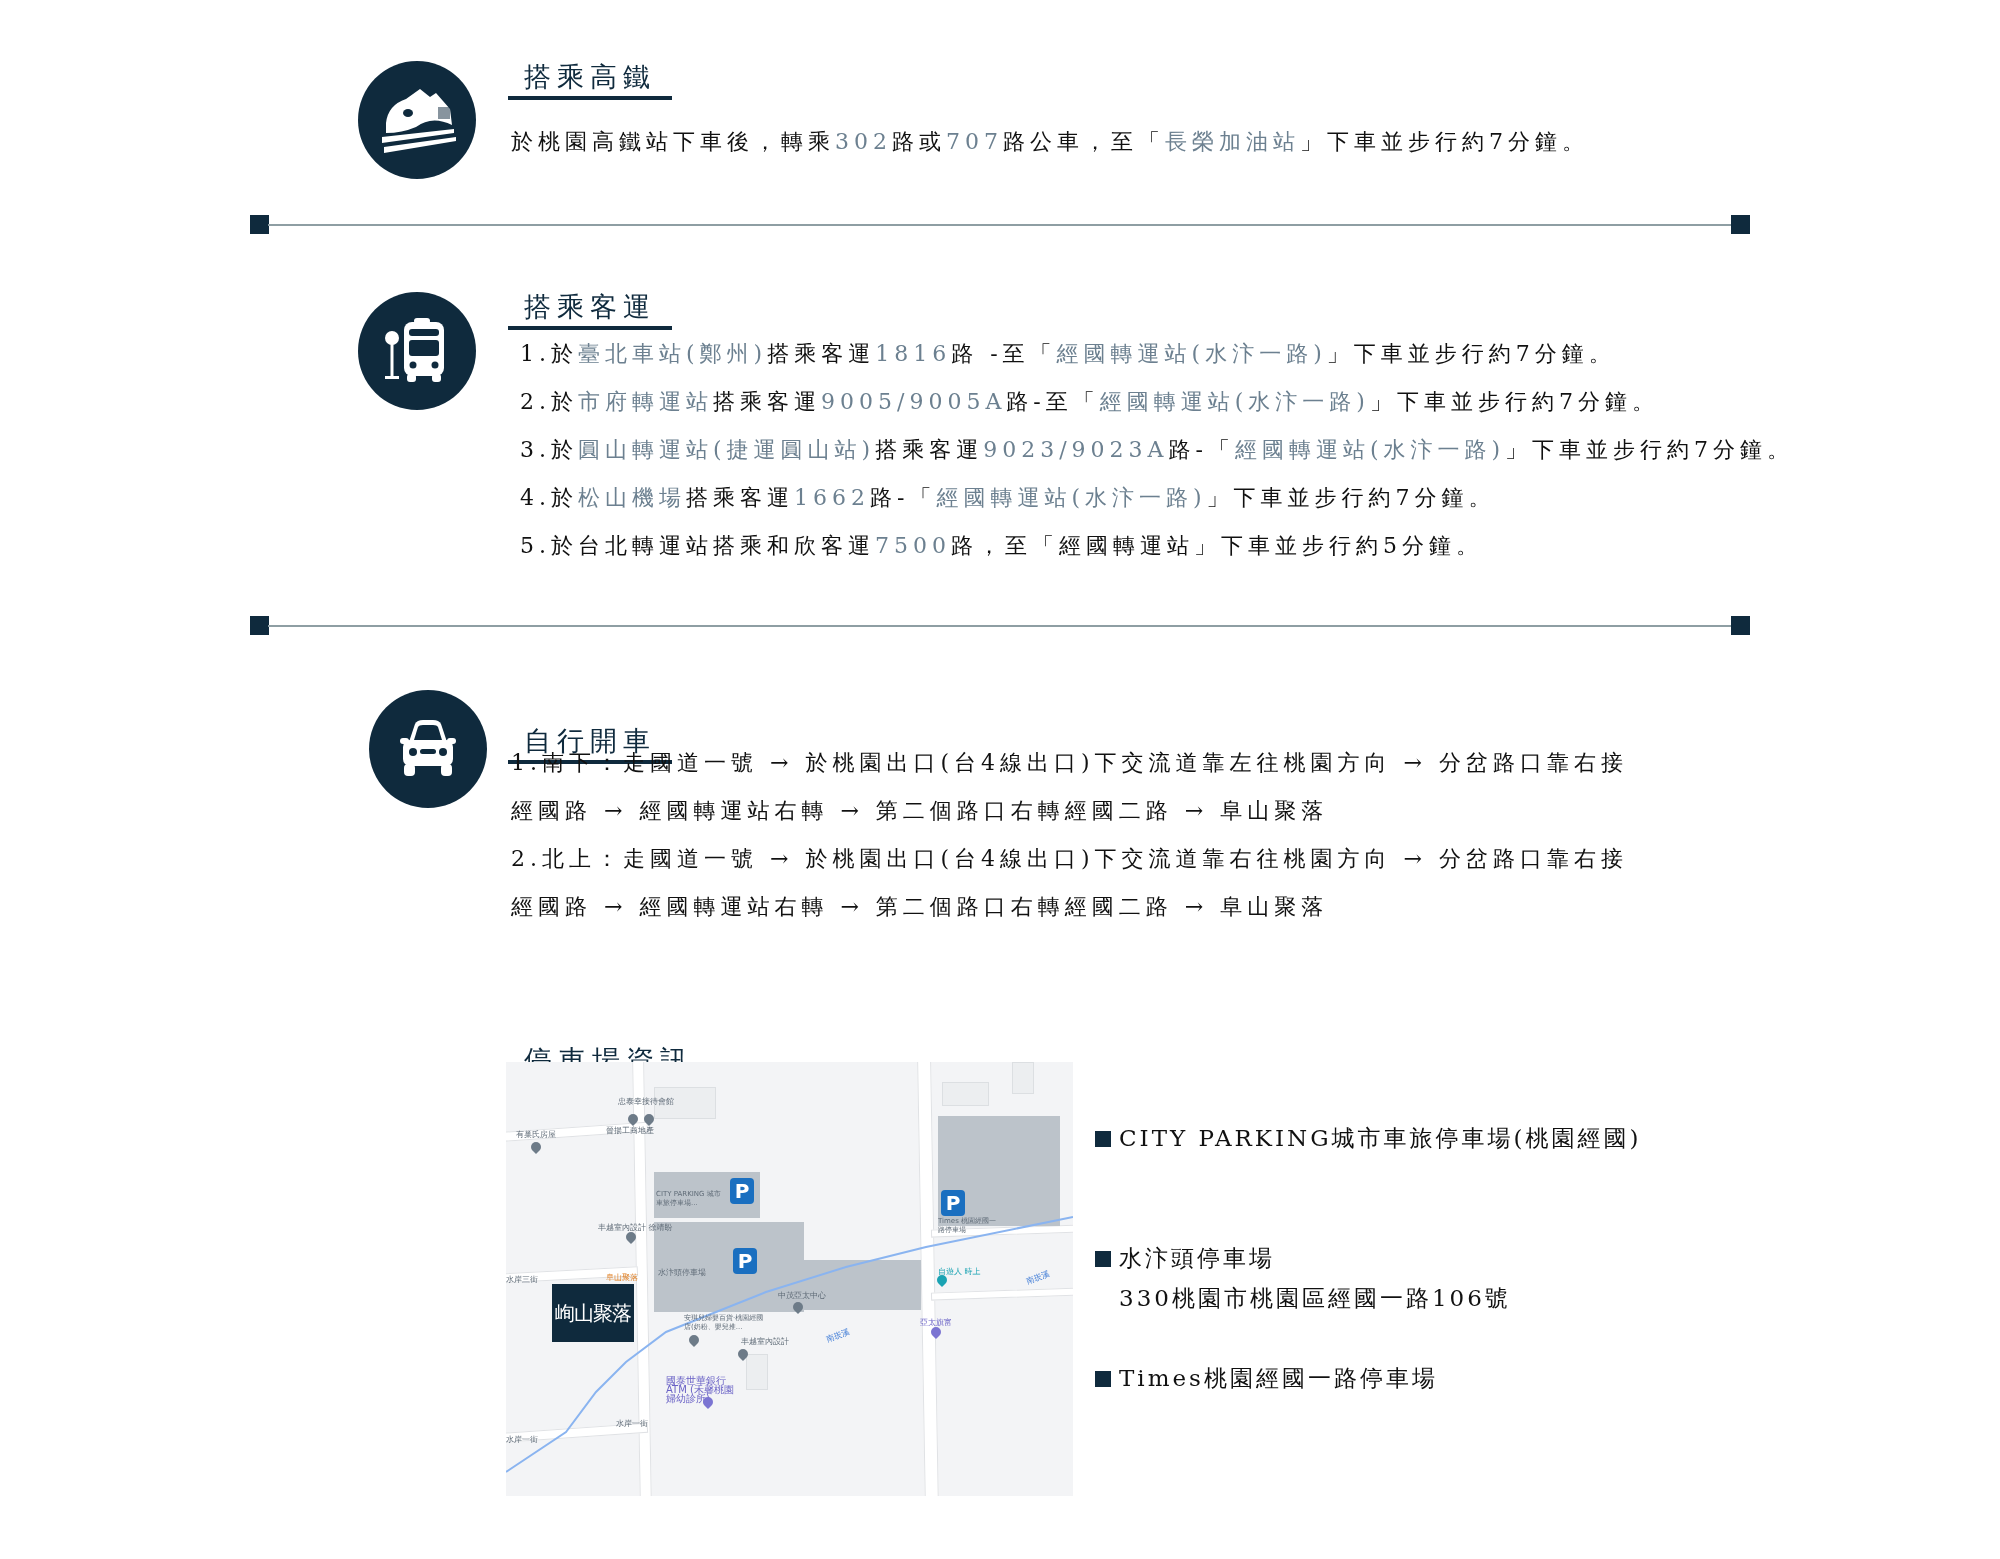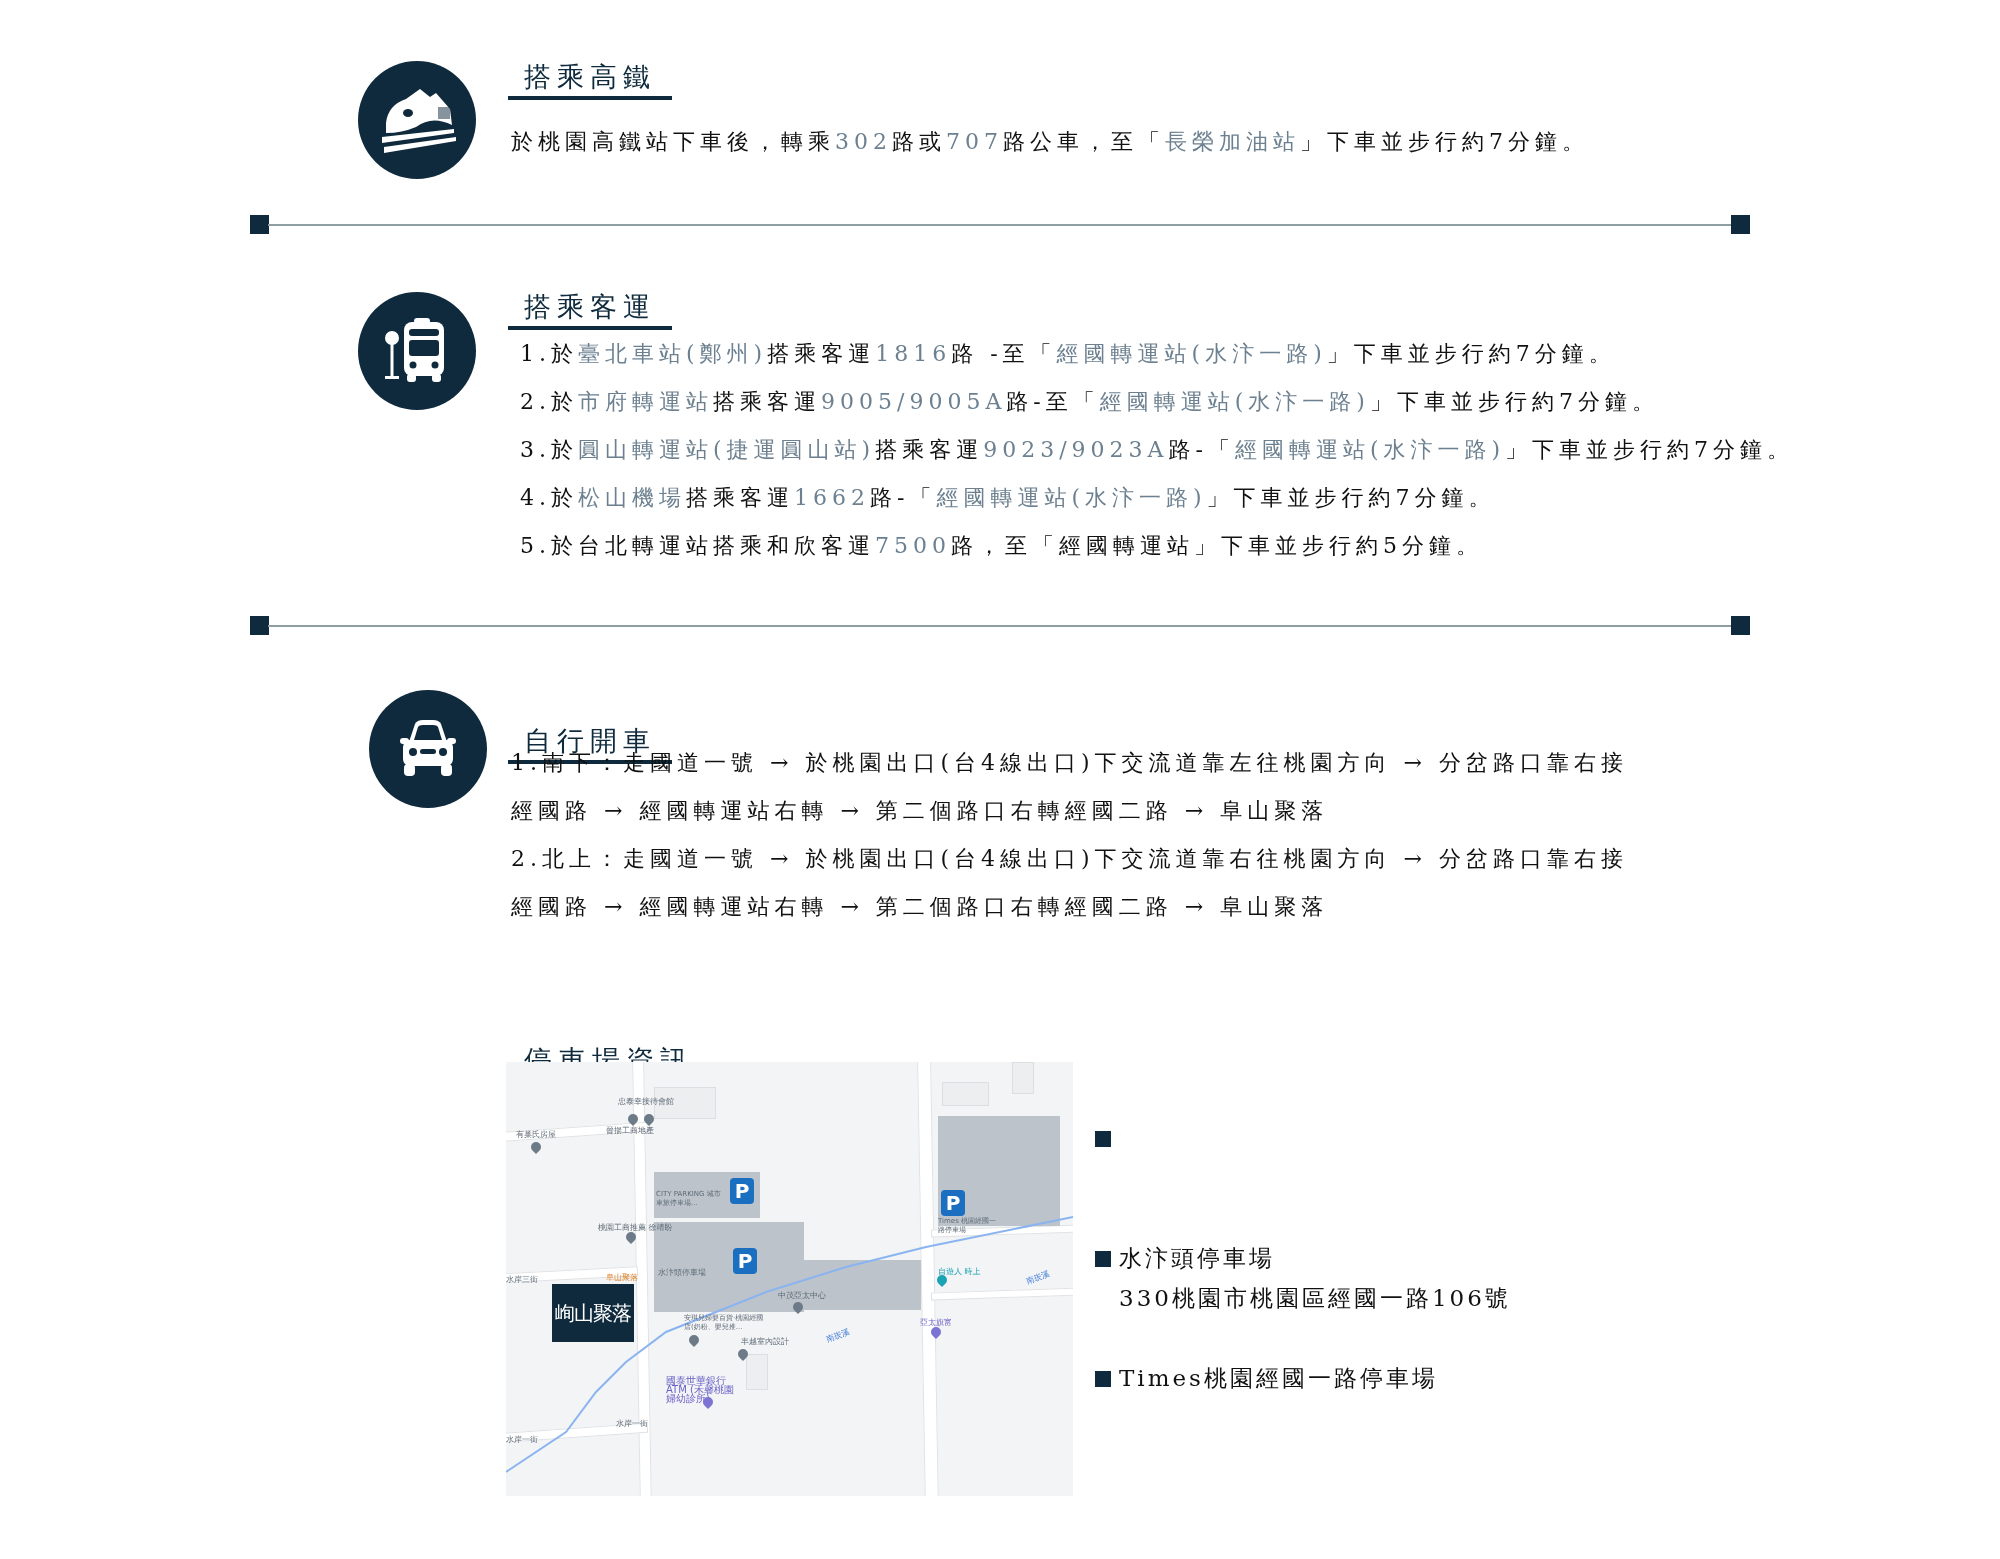--- a/index.html
+++ b/index.html
@@ -127,21 +127,21 @@
     <polyline points="0,410 60,370 90,330 120,300 160,270 260,230 340,205 420,185 567,155" fill="none" stroke="#8ab4f0" stroke-width="2"></polyline>
   </svg>
 
   <div class="p" style="left:224px; top:116px;">P</div>
   <div class="p" style="left:227px; top:186px;">P</div>
   <div class="p" style="left:435px; top:128px;">P</div>
 
   <div class="lbl" style="left:112px; top:34px;">忠泰幸接待會館</div>
   <div class="lbl" style="left:100px; top:63px;">晉揚工商地產</div>
   <div class="lbl" style="left:10px; top:67px;">有巢氏房屋</div>
-  <div class="lbl" style="left:92px; top:160px;">桃園工商推薦 徐靖盼</div>
+  <div class="lbl" style="left:92px; top:160px;">丰越室內設計 徐靖盼</div>
   <div class="lbl" style="left:0px; top:212px;">水岸三街</div>
   <div class="lbl" style="left:0px; top:372px;">水岸一街</div>
   <div class="lbl" style="left:110px; top:356px;">水岸一街</div>
   <div class="lbl" style="left:100px; top:210px; color:#e07b1a;">阜山聚落</div>
   <div class="lbl" style="left:150px; top:128px; width:70px; white-space:normal; line-height:9px; font-size:7px;">CITY PARKING 城市車旅停車場...</div>
   <div class="lbl" style="left:152px; top:205px;">水汴頭停車場</div>
   <div class="lbl" style="left:432px; top:155px; width:60px; white-space:normal; line-height:9px; font-size:7px;">Times 桃園經國一路停車場</div>
   <div class="lbl" style="left:272px; top:228px;">中茂亞太中心</div>
   <div class="lbl" style="left:178px; top:252px; width:80px; white-space:normal; line-height:9px; font-size:7px;">安琪兒婦嬰百貨·桃園經國店(奶粉、嬰兒推...</div>
   <div class="lbl" style="left:235px; top:274px;">丰越室內設計</div>
@@ -158,21 +158,21 @@
   <div class="pin" style="left:287px; top:240px;"></div>
   <div class="pin" style="left:183px; top:273px;"></div>
   <div class="pin" style="left:232px; top:287px;"></div>
   <div class="pin" style="left:197px; top:335px; background:#7b74d2;"></div>
   <div class="pin" style="left:431px; top:213px; background:#1aa3b3;"></div>
   <div class="pin" style="left:425px; top:265px; background:#7b74d2;"></div>
   <div class="brand">峋山聚落</div>
 </div>
 
 <div class="park-item" style="top:1118px;">
-  <div><span class="sq"></span></div>
+  <div><span class="sq"></span><span>CITY PARKING城市車旅停車場(桃園經國)</span></div>
 </div>
 <div class="park-item" style="top:1238px;">
   <div><span class="sq"></span><span>水汴頭停車場</span></div>
   <div class="addr">330桃園市桃園區經國一路106號</div>
 </div>
 <div class="park-item" style="top:1358px;">
   <div><span class="sq"></span><span>Times桃園經國一路停車場</span></div>
 </div>
 
 </body></html>

